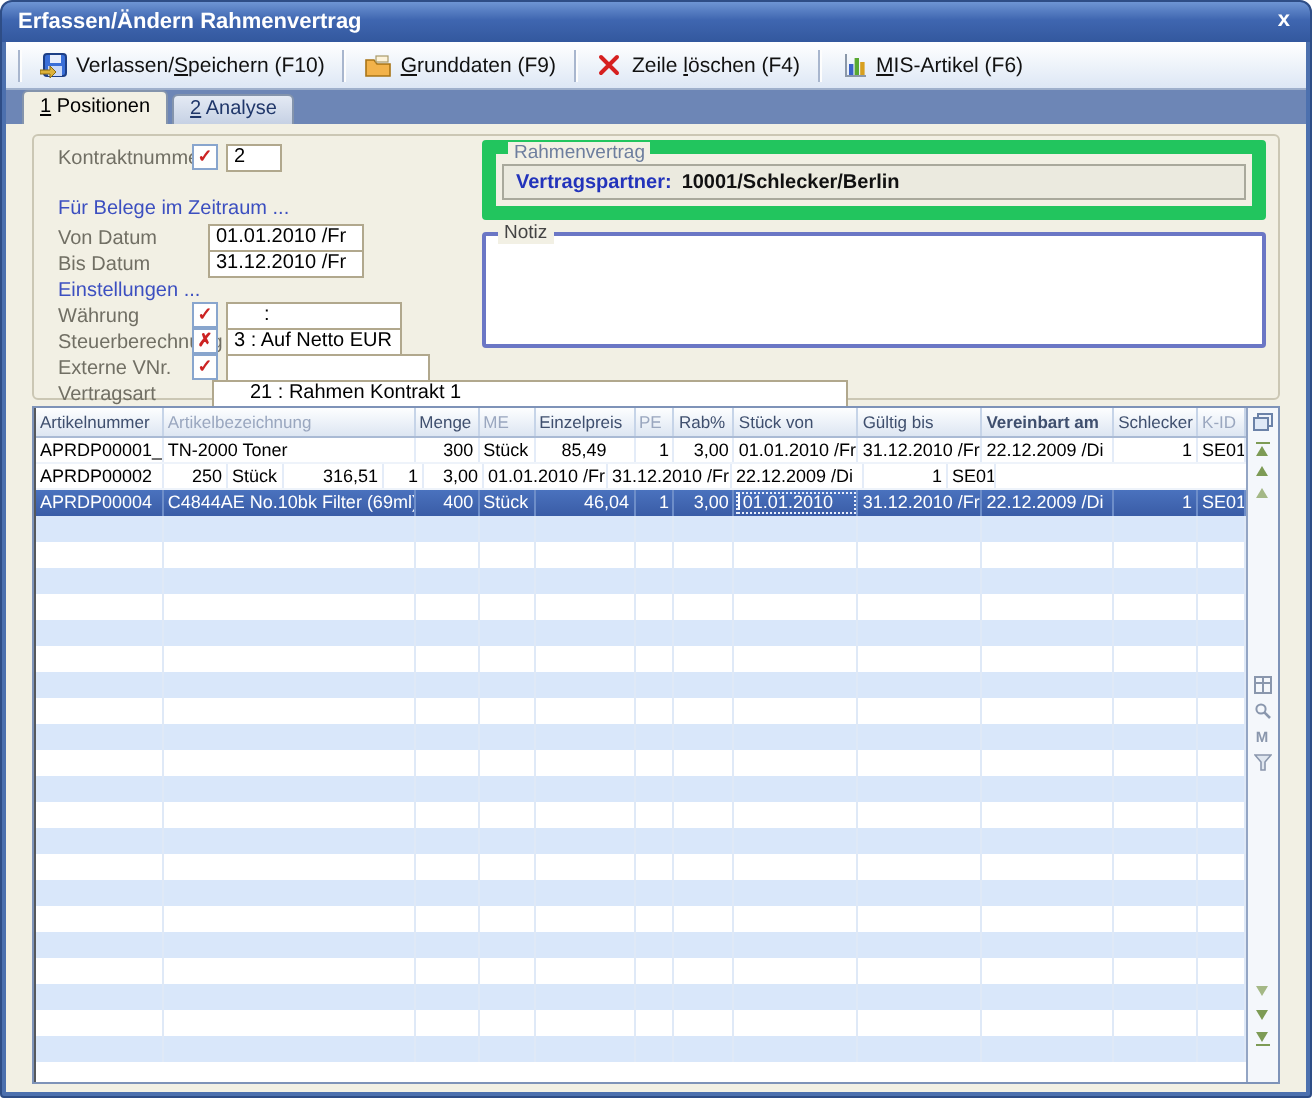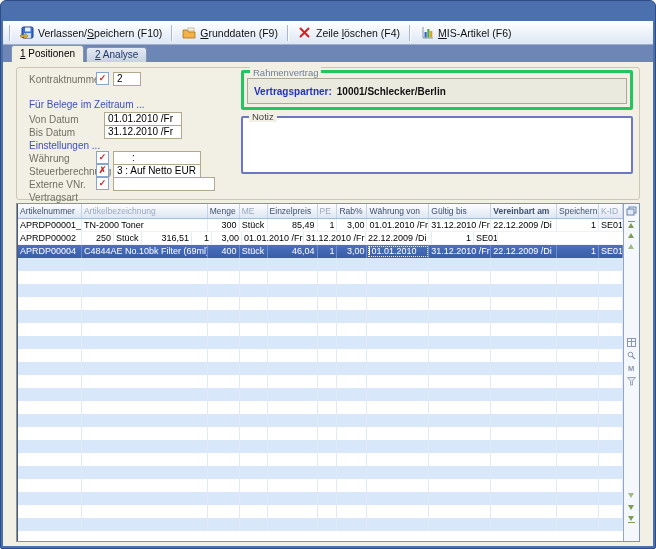--- a/index.html
+++ b/index.html
@@ -35,21 +35,21 @@
              border-radius:3px;box-sizing:border-box;}
   .flabel{position:absolute;font-size:10px;color:#716f64;white-space:nowrap;}
   .fsection{position:absolute;font-size:10px;color:#3c4fc0;white-space:nowrap;}
   .field{position:absolute;height:14px;background:#fff;border:1px solid #b1a88d;font-size:10px;
          line-height:12px;padding:0 3px;box-sizing:border-box;color:#000;white-space:nowrap;overflow:hidden;}
   .field.indent{padding-left:18px;}
   .fbtn{position:absolute;width:13px;height:13px;background:#fefefe;border:1px solid #88a5cd;
         box-sizing:border-box;display:flex;align-items:center;justify-content:center;
         font-size:9px;font-weight:bold;color:#cc2222;line-height:11px;}
   
-  .groupbox{position:absolute;left:224px;top:2px;width:392px;height:40px;border:3px solid #22c55e;
+  .groupbox{position:absolute;left:224px;top:2px;width:392px;height:40px;border:7px solid #22c55e;
             border-radius:2px;box-sizing:border-box;}
   .legend{position:absolute;top:-6px;left:6px;background:#f2f0e4;padding:0 3px;font-size:9.5px;color:#6d7e9e;}
   .gb-inner{position:absolute;left:3px;right:3px;top:5px;bottom:3px;background:#ebeadf;
             border:1px solid #a9a99c;box-sizing:border-box;display:flex;align-items:center;
             padding-left:6px;gap:5px;font-size:10px;}
   .partner-label{color:#2233bb;font-weight:bold;}
   .partner-value{color:#111;font-weight:bold;}
   .notizbox{position:absolute;left:224px;top:48px;width:392px;height:58px;background:#fff;
             border:2px solid #6b77c5;border-radius:2px;box-sizing:border-box;}
   .notizbox .legend{color:#444;top:-7px;}
@@ -88,20 +88,24 @@
   .tri-down{width:0;height:0;border-left:3px solid transparent;border-right:3px solid transparent;
             border-top:5px solid #7d9b55;}
   .hbar{width:7px;height:1px;background:#7d9b55;margin:1px 0;}
   .mglyph{font-size:7.5px;color:#8a97ad;font-weight:bold;line-height:9px;}
 </style>
 </head>
 <body>
 
 <div class="window">
 
+  <div class="titlebar">
+    <span>Erfassen/Ändern Rahmenvertrag</span>
+    <span class="close-x">x</span>
+  </div>
 
   <div class="toolbar">
     <div class="tsep"></div>
     <div class="tbtn">
       <span class="ticon">
         <svg width="14" height="13">
             <rect x="2" y="1" width="11" height="11" rx="1.5" fill="#3a6fd8" stroke="#1d3f86"></rect>
             <rect x="5" y="1.5" width="5.5" height="4" fill="#e8eefc"></rect>
             <rect x="4" y="7" width="7" height="5" fill="#c9d9f8"></rect>
             <path d="M0 9 L5 9 L5 7 L8 10 L5 13 L5 11 L0 11 Z" fill="#ddb23a" stroke="#8a6a10" stroke-width="0.5"></path>
@@ -172,20 +176,21 @@
 
       <span class="flabel" style="left:12px;top:98px">Steuerberechnung</span>
       <span class="fbtn" style="left:79px;top:96px">✗</span>
       <div class="field" style="left:96px;top:96px;width:88px">3 : Auf Netto EUR</div>
 
       <span class="flabel" style="left:12px;top:111px">Externe VNr.</span>
       <span class="fbtn" style="left:79px;top:109px">✓</span>
       <div class="field" style="left:96px;top:109px;width:102px"></div>
 
       <span class="flabel" style="left:12px;top:124px">Vertragsart</span>
+      <div class="field indent" style="left:89px;top:122px;width:318px">21 : Rahmen Kontrakt 1</div>
 
       <div class="groupbox">
         <span class="legend">Rahmenvertrag</span>
         <div class="gb-inner">
           <span class="partner-label">Vertragspartner:</span>
           <span class="partner-value">10001/Schlecker/Berlin</span>
         </div>
       </div>
 
       <div class="notizbox">
@@ -198,33 +203,33 @@
       <div class="table-body">
         <div class="grid">
           <div class="grid-header" id="grid-header">
               <div class="hcell" style="width: 64px;">Artikelnummer</div>
               <div class="hcell muted" style="width: 126px;">Artikelbezeichnung</div>
               <div class="hcell" style="width: 32px;">Menge</div>
               <div class="hcell muted" style="width: 28px;">ME</div>
               <div class="hcell" style="width: 50px;">Einzelpreis</div>
               <div class="hcell muted" style="width: 20px;">PE</div>
               <div class="hcell" style="width: 30px;">Rab%</div>
-              <div class="hcell" style="width: 62px;">Währung von</div>
+              <div class="hcell" style="width: 62px;">Stück von</div>
               <div class="hcell" style="width: 62px;">Gültig bis</div>
               <div class="hcell" style="width: 66px; font-weight: bold;">Vereinbart am</div>
-              <div class="hcell" style="width: 42px;">Speichern</div>
+              <div class="hcell" style="width: 42px;">Schlecker</div>
               <div class="hcell muted" style="width: 24px;">K-ID</div>
             </div>
           <div id="grid-rows" style="flex:1;overflow:hidden">
               <div class="row data">
                 <div class="cell" style="width: 64px;">APRDP00001_</div>
                 <div class="cell" style="width: 126px;">TN-2000 Toner</div>
                 <div class="cell" style="width: 32px; text-align: right;">300</div>
                 <div class="cell" style="width: 28px;">Stück</div>
-                <div class="cell" style="width: 50px; text-align: right;">85,49</div>
+                <div class="cell" style="width: 50px; text-align: center;">85,49</div>
                 <div class="cell" style="width: 20px; text-align: right;">1</div>
                 <div class="cell" style="width: 30px; text-align: right;">3,00</div>
                 <div class="cell" style="width: 62px;">01.01.2010 /Fr</div>
                 <div class="cell" style="width: 62px;">31.12.2010 /Fr</div>
                 <div class="cell" style="width: 66px;">22.12.2009 /Di</div>
                 <div class="cell" style="width: 42px; text-align: right;">1</div>
                 <div class="cell" style="width: 24px;">SE012</div>
               </div>
               <div class="row data">
                 <div class="cell" style="width: 64px;">APRDP00002</div>

